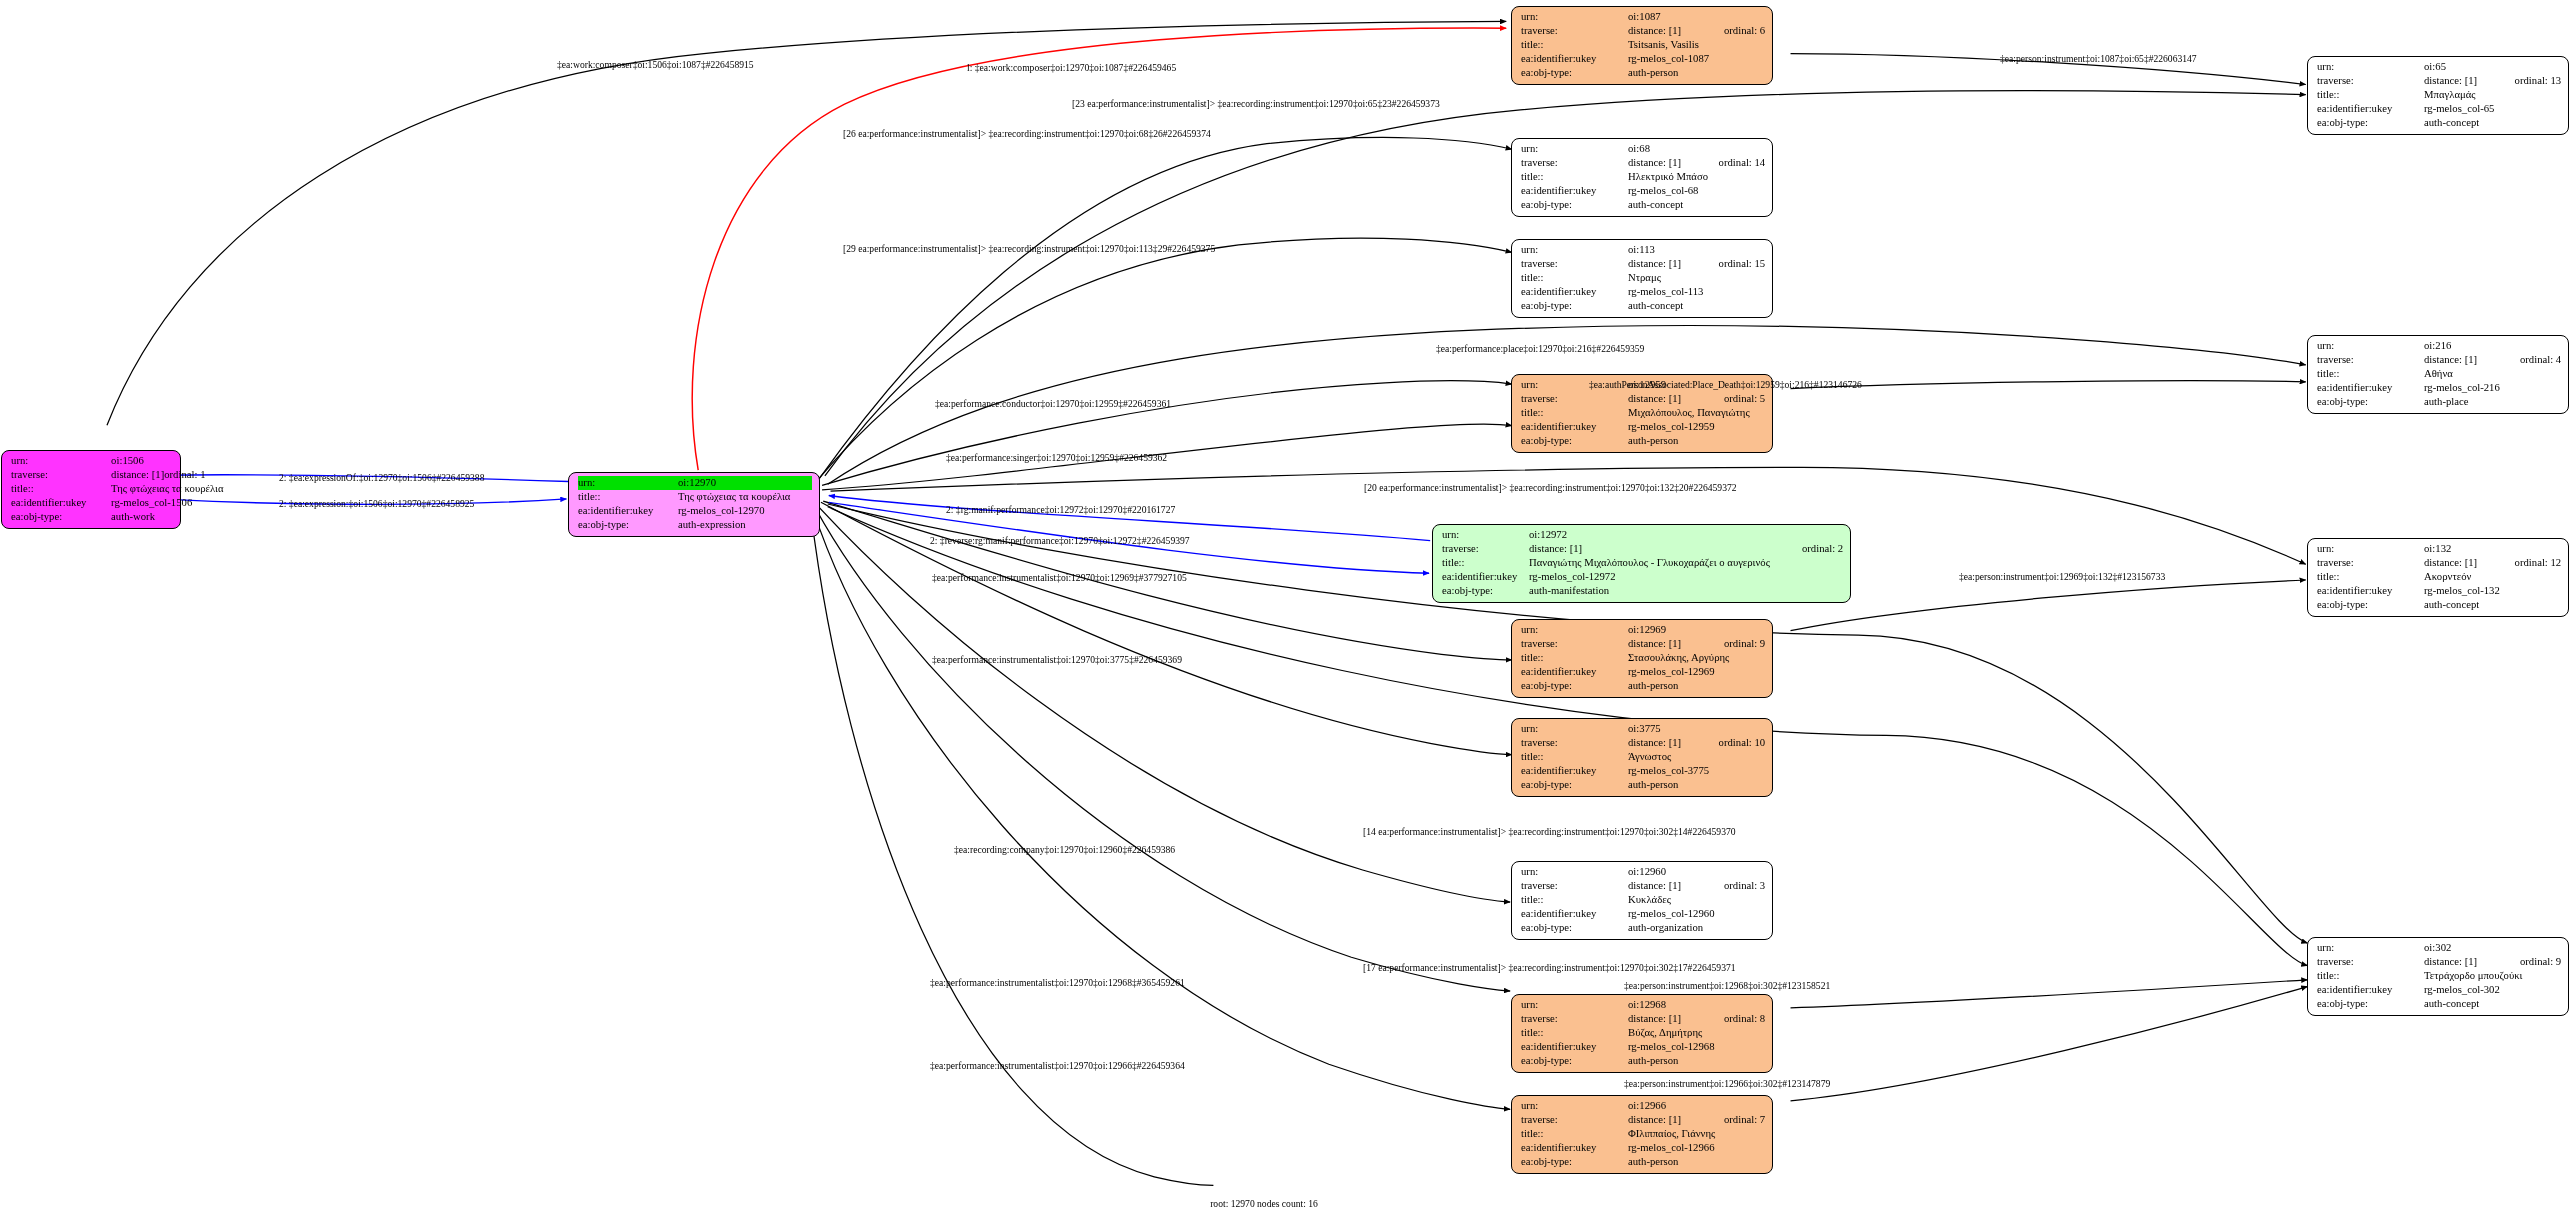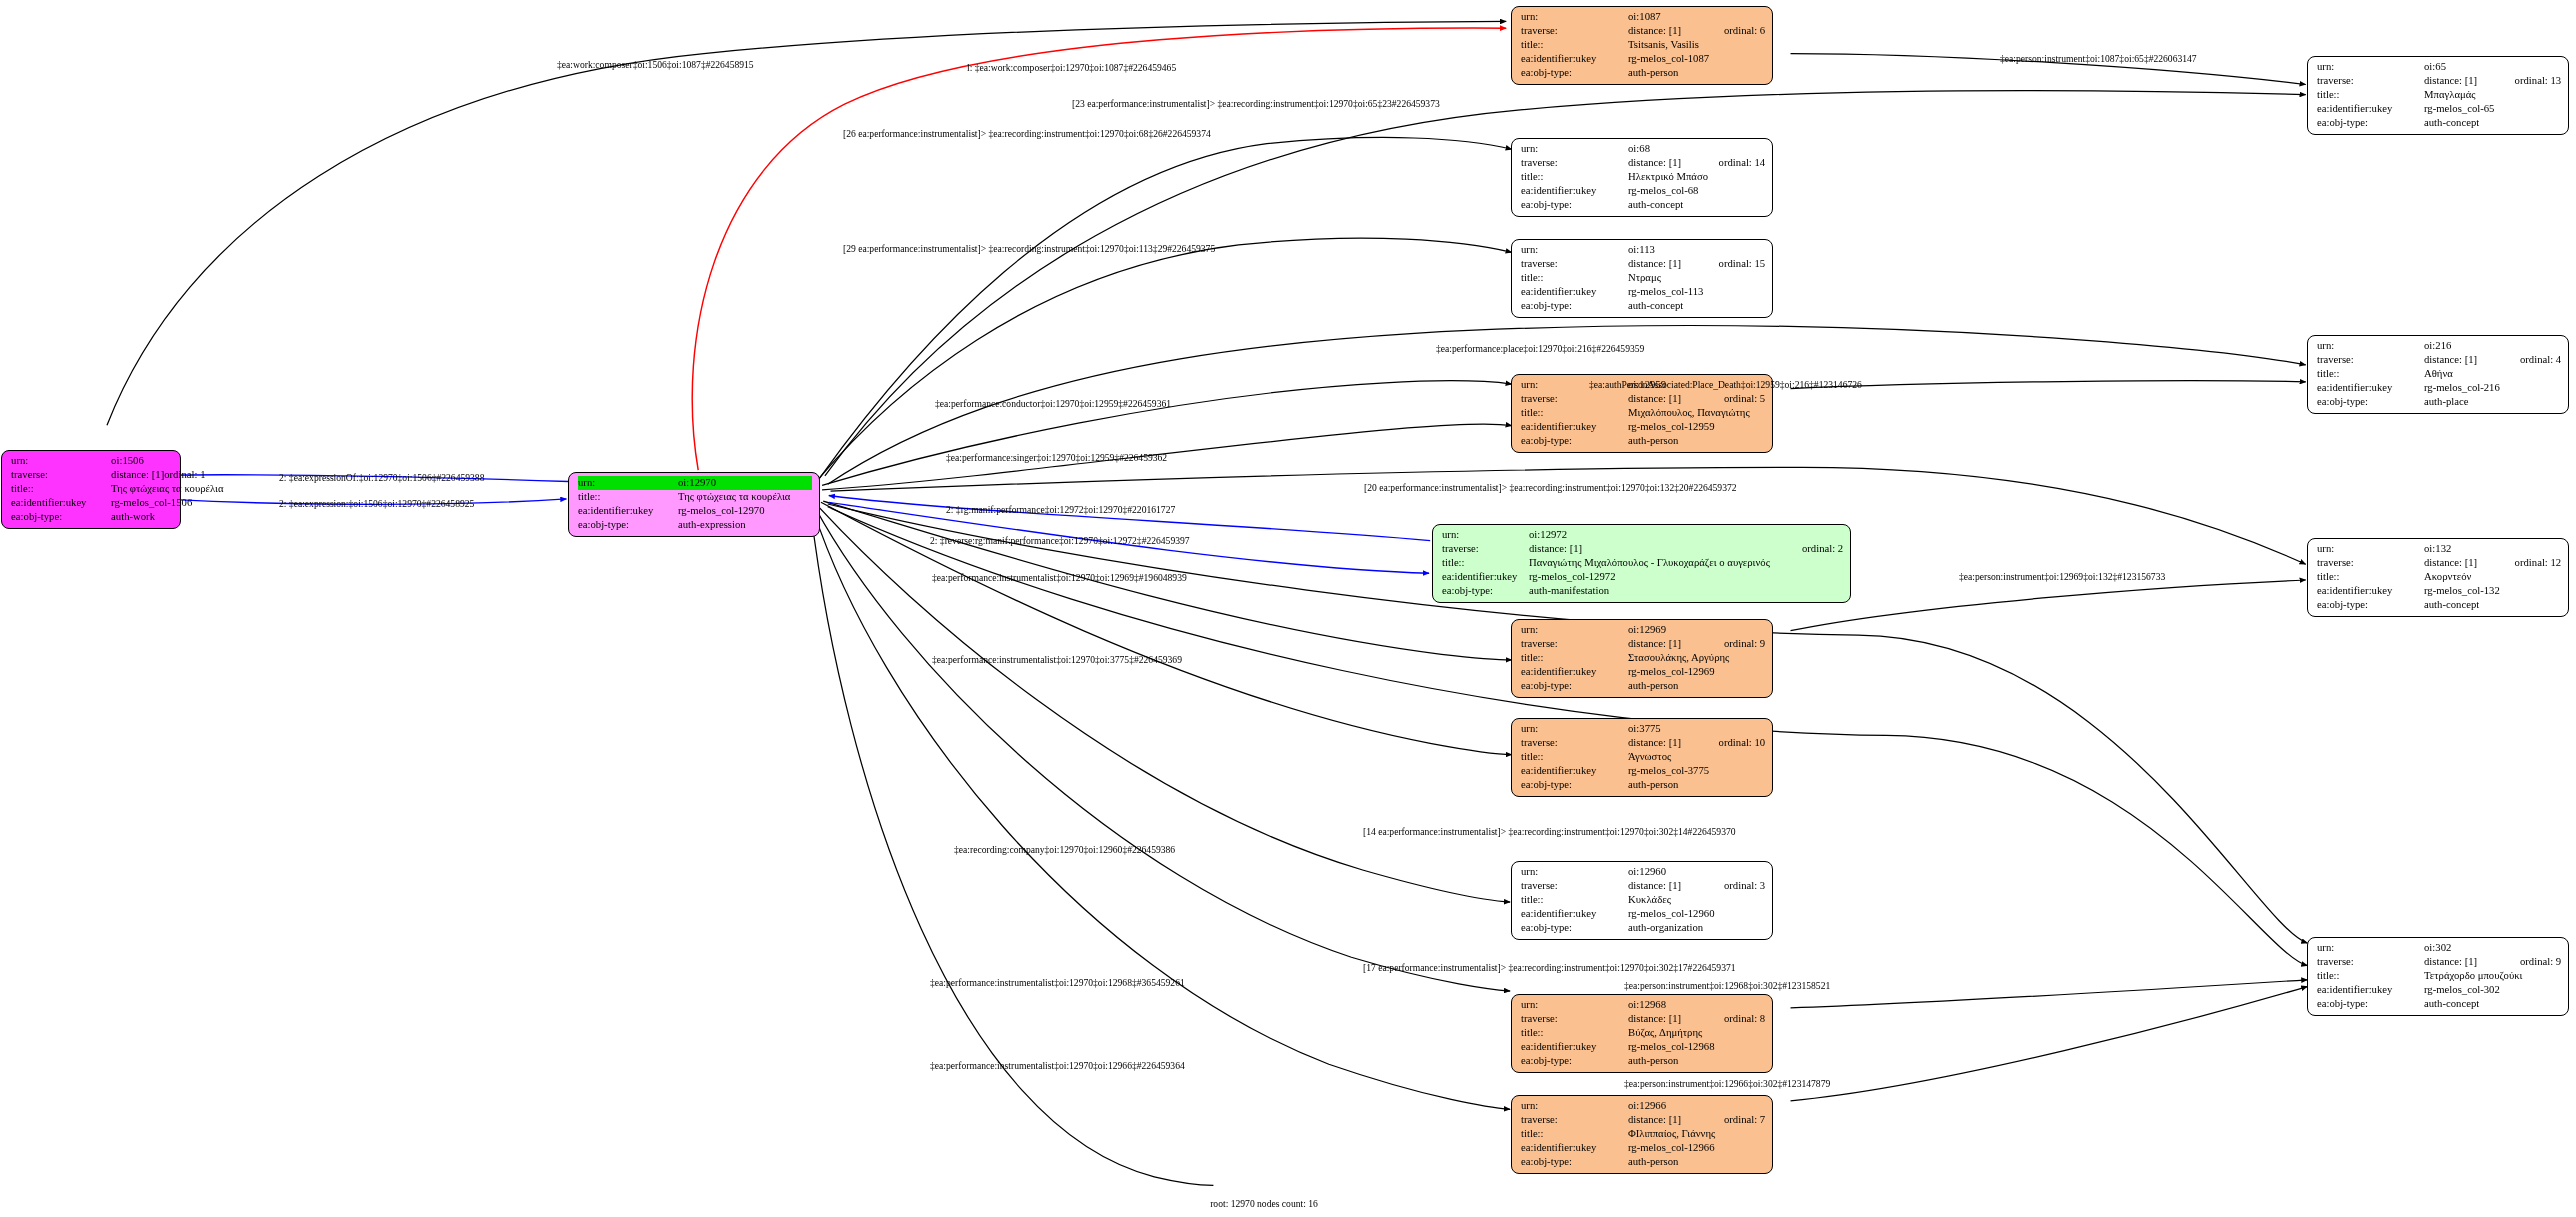--- a/index.html
+++ b/index.html
@@ -543,21 +543,21 @@
   <div class="elabel" style="left:843px; top:244px;">[29 ea:performance:instrumentalist]&gt; ‡ea:recording:instrument‡oi:12970‡oi:113‡29#226459375</div>
   <div class="elabel" style="left:1436px; top:344px;">‡ea:performance:place‡oi:12970‡oi:216‡#226459359</div>
   <div class="elabel" style="left:935px; top:399px;">‡ea:performance:conductor‡oi:12970‡oi:12959‡#226459361</div>
   <div class="elabel" style="left:1589px; top:380px;">‡ea:authPersonAssociated:Place_Death‡oi:12959‡oi:216‡#123146726</div>
   <div class="elabel" style="left:946px; top:453px;">‡ea:performance:singer‡oi:12970‡oi:12959‡#226459362</div>
   <div class="elabel" style="left:1364px; top:483px;">[20 ea:performance:instrumentalist]&gt; ‡ea:recording:instrument‡oi:12970‡oi:132‡20#226459372</div>
   <div class="elabel" style="left:279px; top:473px;">2: ‡ea:expressionOf:‡oi:12970‡oi:1506‡#226459388</div>
   <div class="elabel" style="left:279px; top:499px;">2: ‡ea:expression:‡oi:1506‡oi:12970‡#226458925</div>
   <div class="elabel" style="left:946px; top:505px;">2: ‡rg:manif:performance‡oi:12972‡oi:12970‡#220161727</div>
   <div class="elabel" style="left:930px; top:536px;">2: ‡reverse:rg:manif:performance‡oi:12970‡oi:12972‡#226459397</div>
-  <div class="elabel" style="left:932px; top:573px;">‡ea:performance:instrumentalist‡oi:12970‡oi:12969‡#196048939</div>
+  <div class="elabel" style="left:932px; top:573px;">‡ea:performance:instrumentalist‡oi:12970‡oi:12969‡#377927105</div>
   <div class="elabel" style="left:1959px; top:572px;">‡ea:person:instrument‡oi:12969‡oi:132‡#123156733</div>
   <div class="elabel" style="left:932px; top:655px;">‡ea:performance:instrumentalist‡oi:12970‡oi:3775‡#226459369</div>
   <div class="elabel" style="left:1363px; top:827px;">[14 ea:performance:instrumentalist]&gt; ‡ea:recording:instrument‡oi:12970‡oi:302‡14#226459370</div>
   <div class="elabel" style="left:954px; top:845px;">‡ea:recording:company‡oi:12970‡oi:12960‡#226459386</div>
   <div class="elabel" style="left:1363px; top:963px;">[17 ea:performance:instrumentalist]&gt; ‡ea:recording:instrument‡oi:12970‡oi:302‡17#226459371</div>
   <div class="elabel" style="left:930px; top:978px;">‡ea:performance:instrumentalist‡oi:12970‡oi:12968‡#365459261</div>
   <div class="elabel" style="left:1624px; top:981px;">‡ea:person:instrument‡oi:12968‡oi:302‡#123158521</div>
   <div class="elabel" style="left:930px; top:1061px;">‡ea:performance:instrumentalist‡oi:12970‡oi:12966‡#226459364</div>
   <div class="elabel" style="left:1624px; top:1079px;">‡ea:person:instrument‡oi:12966‡oi:302‡#123147879</div>
 

